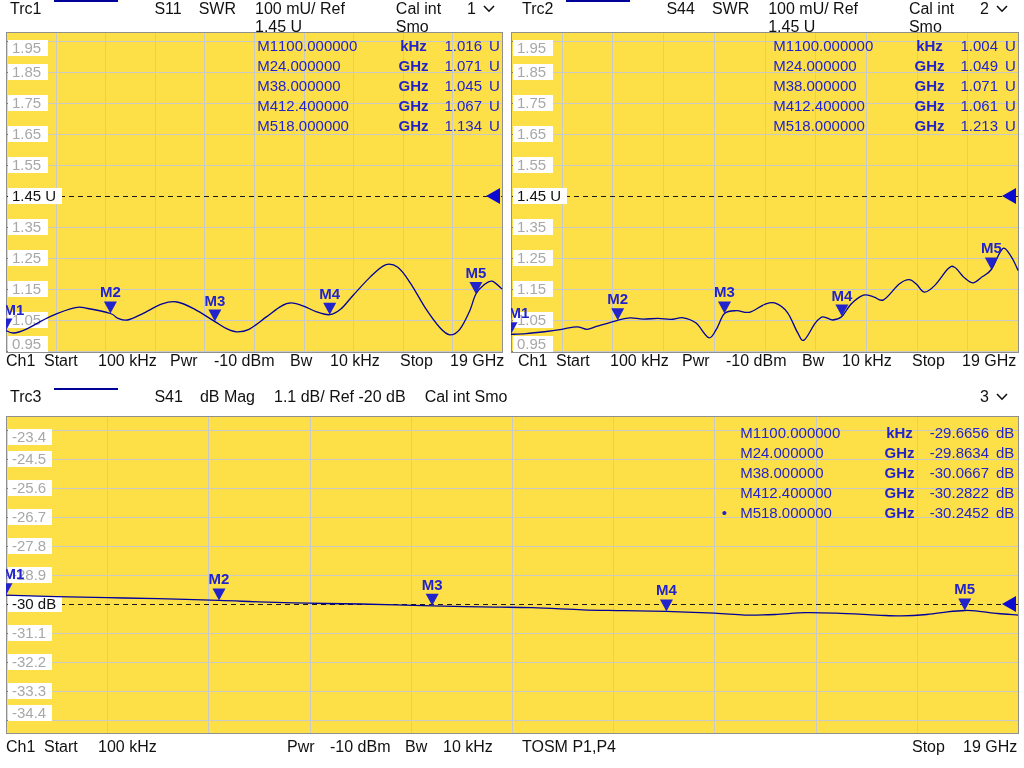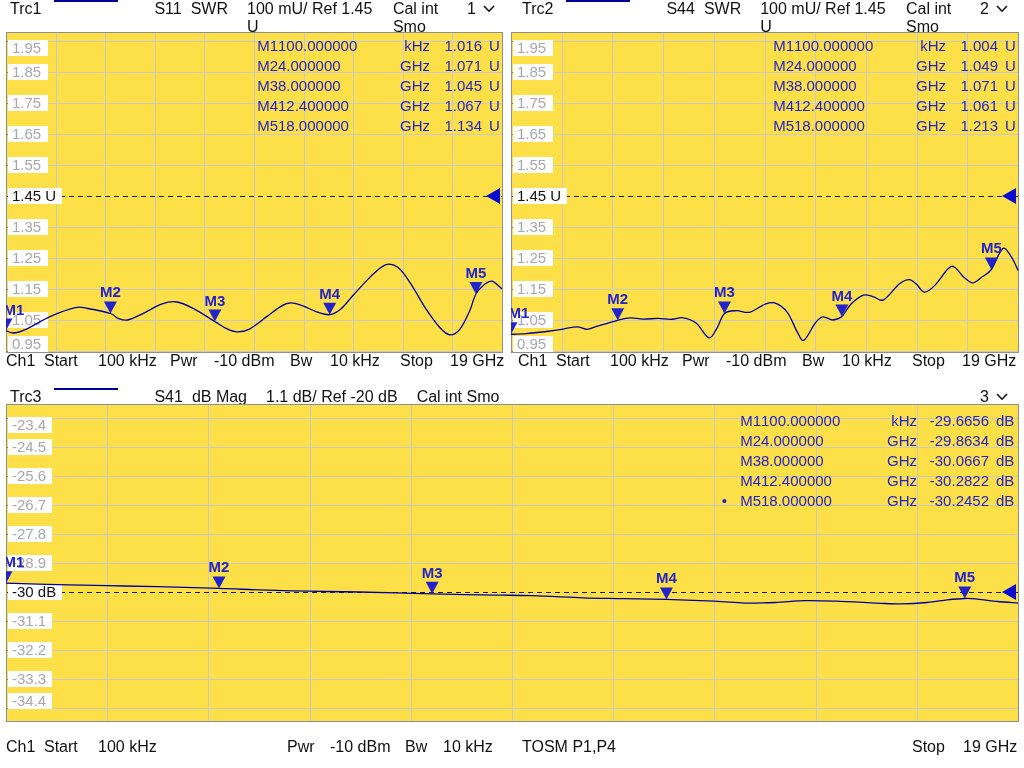--- a/index.html
+++ b/index.html
@@ -5,38 +5,38 @@
   html,body{margin:0;padding:0;background:#fff;}
   #screen{position:relative;width:1024px;height:768px;background:#fff;overflow:hidden;
           font-family:"Liberation Sans","DejaVu Sans",sans-serif;color:#111;}
   .hdr{position:absolute;display:flex;align-items:flex-start;height:32px;font-size:16px;background:#fff;}
   #hdr1{left:0;top:0;width:511px;}
   #hdr2{left:512px;top:0;width:512px;}
   #hdr3{left:0;top:388px;width:1024px;height:30px;}
   .tname{margin-left:10px;}
   .tline{margin-left:13px;width:64px;height:2px;background:#000099;flex:0 0 auto;}
   .h-sp{margin-left:36px;}
-  .h-fm{margin-left:9px;}
+  .h-fm{margin-left:17px;}
   .h-sc{margin-left:19px;}
   .h-cal{margin-left:19px;}
   .spacer{flex:1;}
   .winbtn{margin-right:16px;display:flex;align-items:center;gap:7px;cursor:default;}
   .chev{display:block;}
   .chartbox{position:absolute;background:#fde047;}
   #chartbox0{left:6px;top:32px;width:497px;height:321px;}
   #chartbox1{left:511px;top:32px;width:508px;height:321px;}
-  #chartbox2{left:6px;top:404px;width:1013px;height:318px;}
+  #chartbox2{left:6px;top:416px;width:1013px;height:318px;}
   .chartbox svg{position:absolute;left:0;top:0;}
   .mtable{position:absolute;display:grid;grid-auto-rows:20px;font-size:15px;color:#2323cc;
           line-height:20px;white-space:pre;}
   .mtable span{display:block;}
   .c0{text-align:right;padding-right:2px;}
   .c1{text-align:right;}
   .c2{text-align:left;}
-  .c3{text-align:right;padding-left:7px;}
+  .c3{text-align:center;padding-left:7px;font-weight:bold;}
   .c4{text-align:right;}
   .c5{text-align:left;padding-left:7px;}
   .axisrow{position:absolute;font-size:16px;color:#111;}
   #axis0{left:0;top:352px;width:512px;height:32px;}
   #axis1{left:512px;top:352px;width:512px;height:32px;}
   #axis2{left:0;top:738px;width:1024px;height:30px;}
   .axisrow span{position:absolute;top:0;white-space:pre;}
 </style>
 </head>
 <body>

